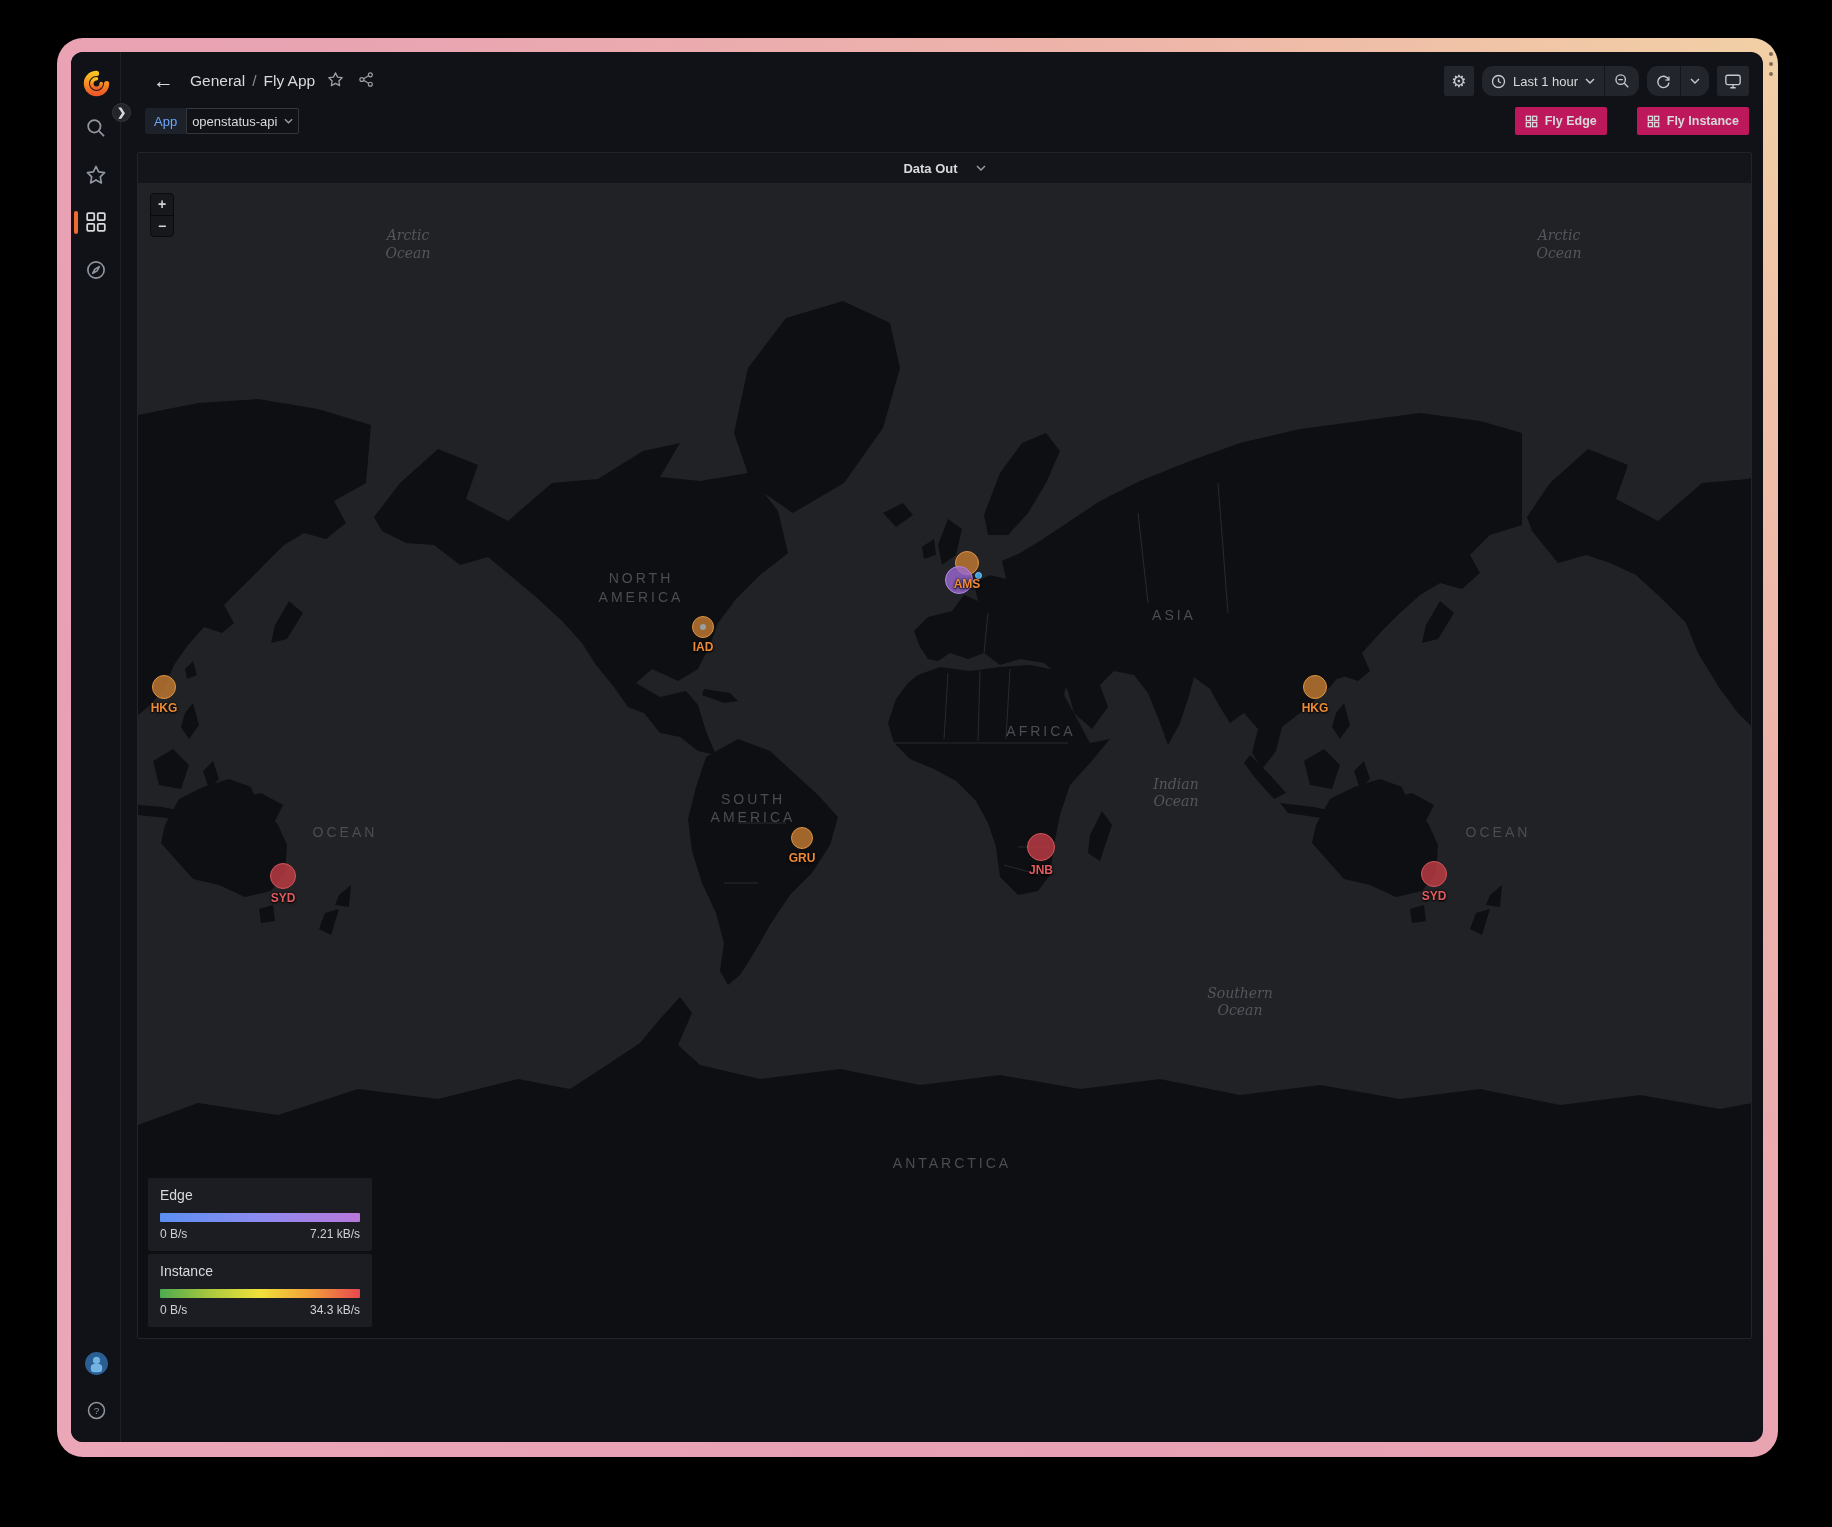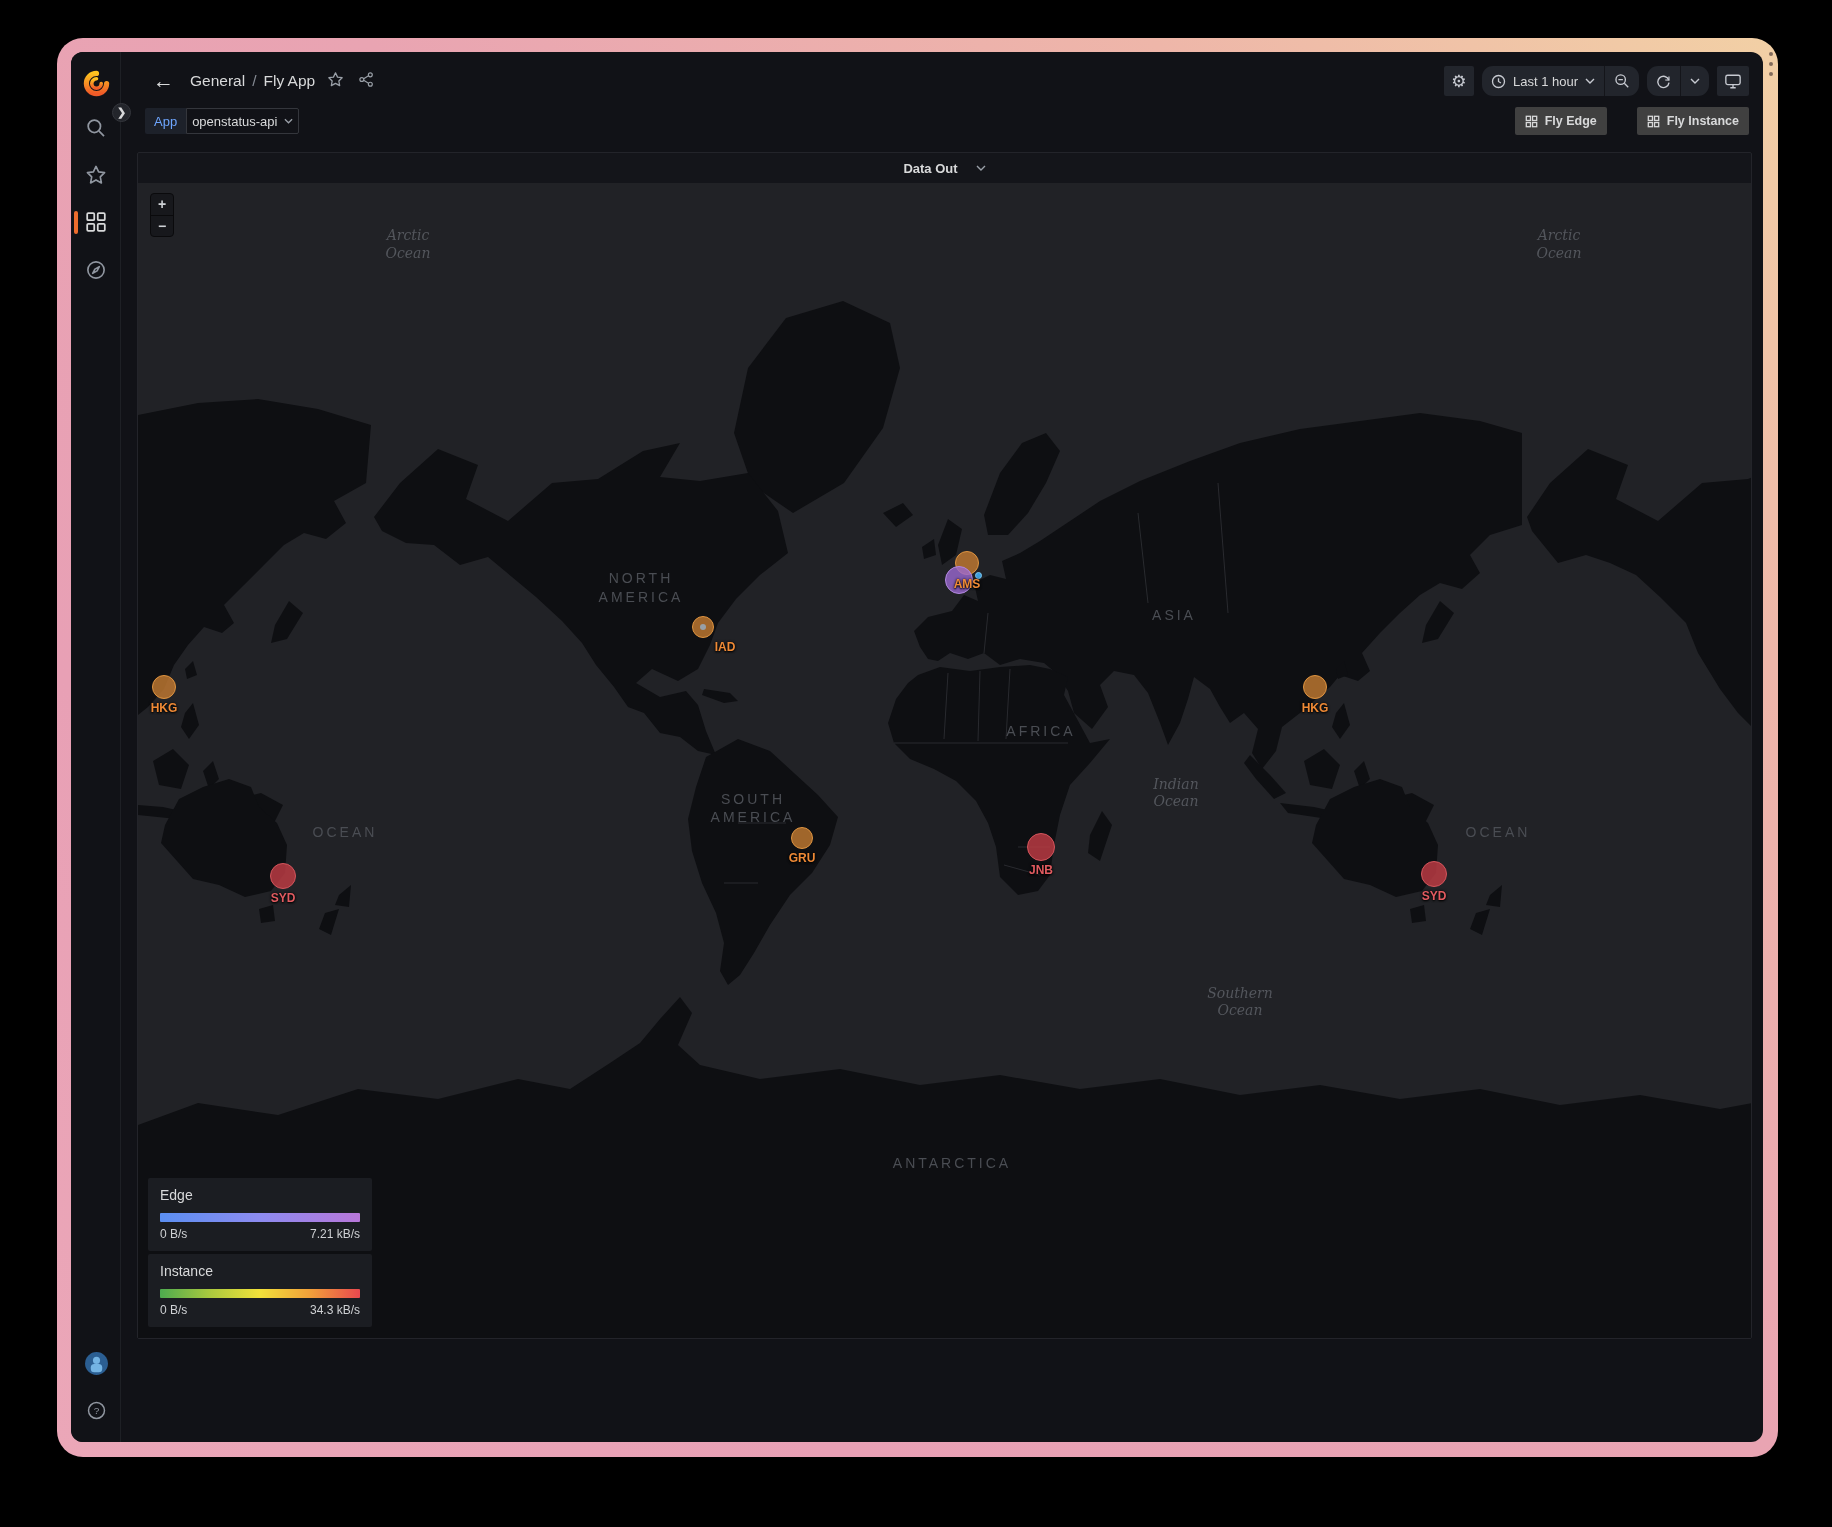--- a/index.html
+++ b/index.html
@@ -38,21 +38,21 @@
   .gear-glyph { font-size:17px; color:#c7cad1; }
 
   
   .chip-row { position:absolute; left:50px; top:54px; right:0; height:30px; display:flex; align-items:center; padding-left:24px; }
   .var-chip { display:flex; height:26px;text-align:right; }
   .chip-label { background:#1d212a; color:#6ea6ff; font-size:13px; font-weight:500; display:flex; align-items:center;
                 padding:0 9px; border-radius:2px 0 0 2px; }
   .chip-value { background:#111217; border:1px solid #34363c; color:#d8d9da; font-size:13px; font-weight:500;
                 display:flex; align-items:center; gap:7px; padding:0 5px; border-radius:0 2px 2px 0; }
   .row-right { margin-left:auto; margin-right:14px; display:flex; gap:30px; }
-  .fly-btn { height:28px; background:#404040; border-radius:2px; display:flex; align-items:center; gap:7px;
+  .fly-btn { height:28px; background:#be185d; border-radius:2px; display:flex; align-items:center; gap:7px;
              padding:0 10px; color:#d8d9da; font-size:12.5px; font-weight:700; }
 
   
   .panel { position:absolute; left:66px; top:100px; width:1615px; height:1187px; background:#14151a;
            border:1px solid #23242a; border-radius:2px; }
   .panel-header { height:30px; display:flex; align-items:center; justify-content:center; gap:18px; }
   .panel-title { font-size:13px; font-weight:700; color:#d8d9da; }
   .panel-body { position:relative; width:100%; height:1155px; background:#212226; overflow:hidden; }
   .map-svg { position:absolute; left:0; top:0; }
 
@@ -332,21 +332,21 @@
             <div class="marker-circle" style="height: 7px; width: 7px; left: 836.5px; top: 388.5px; background: rgb(63, 159, 220); border-color: rgb(124, 198, 238);"></div>
             <div class="marker-circle" style="height: 22px; width: 22px; left: 554px; top: 433px; background: rgba(198, 124, 50, 0.8); border-color: rgb(223, 148, 64);"></div>
             <div class="marker-dotlet" style="height: 6px; width: 6px; left: 562px; top: 441px;"></div>
             <div class="marker-circle" style="height: 24px; width: 24px; left: 14px; top: 492px; background: rgba(198, 124, 50, 0.8); border-color: rgb(223, 148, 64);"></div>
             <div class="marker-circle" style="height: 24px; width: 24px; left: 1165px; top: 492px; background: rgba(198, 124, 50, 0.8); border-color: rgb(223, 148, 64);"></div>
             <div class="marker-circle" style="height: 22px; width: 22px; left: 653px; top: 644px; background: rgba(198, 124, 50, 0.8); border-color: rgb(223, 148, 64);"></div>
             <div class="marker-circle" style="height: 28px; width: 28px; left: 889px; top: 650px; background: rgba(192, 60, 68, 0.82); border-color: rgb(212, 85, 92);"></div>
             <div class="marker-circle" style="height: 26px; width: 26px; left: 132px; top: 680px; background: rgba(192, 60, 68, 0.82); border-color: rgb(212, 85, 92);"></div>
             <div class="marker-circle" style="height: 26px; width: 26px; left: 1283px; top: 678px; background: rgba(192, 60, 68, 0.82); border-color: rgb(212, 85, 92);"></div>
             <div class="marker-label" style="left: 829px; top: 394px; color: rgb(239, 138, 54);">AMS</div>
-            <div class="marker-label" style="left: 587px; top: 457px; color: rgb(239, 138, 54);">IAD</div>
+            <div class="marker-label" style="left: 565px; top: 457px; color: rgb(239, 138, 54);">IAD</div>
             <div class="marker-label" style="left: 26px; top: 518px; color: rgb(239, 138, 54);">HKG</div>
             <div class="marker-label" style="left: 1177px; top: 518px; color: rgb(239, 138, 54);">HKG</div>
             <div class="marker-label" style="left: 664px; top: 668px; color: rgb(239, 138, 54);">GRU</div>
             <div class="marker-label" style="left: 903px; top: 680px; color: rgb(226, 91, 96);">JNB</div>
             <div class="marker-label" style="left: 145px; top: 708px; color: rgb(226, 91, 96);">SYD</div>
             <div class="marker-label" style="left: 1296px; top: 706px; color: rgb(226, 91, 96);">SYD</div>
           </div>
 
         <div class="zoomctl">
           <div class="zoombtn">+</div>

